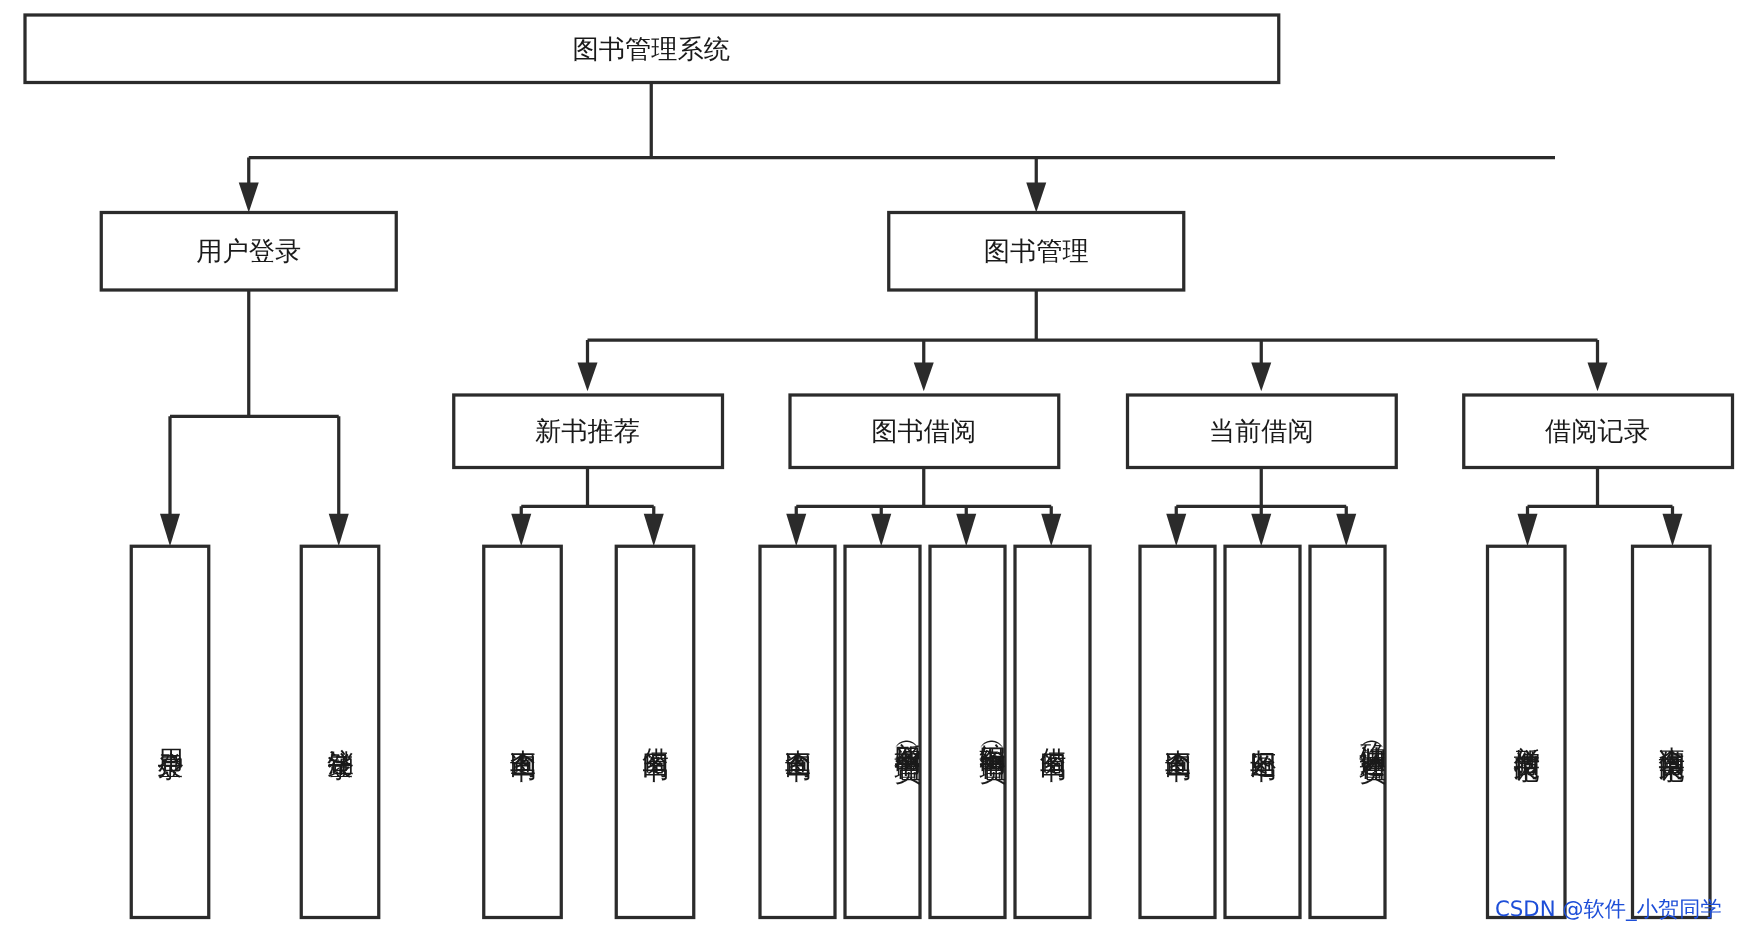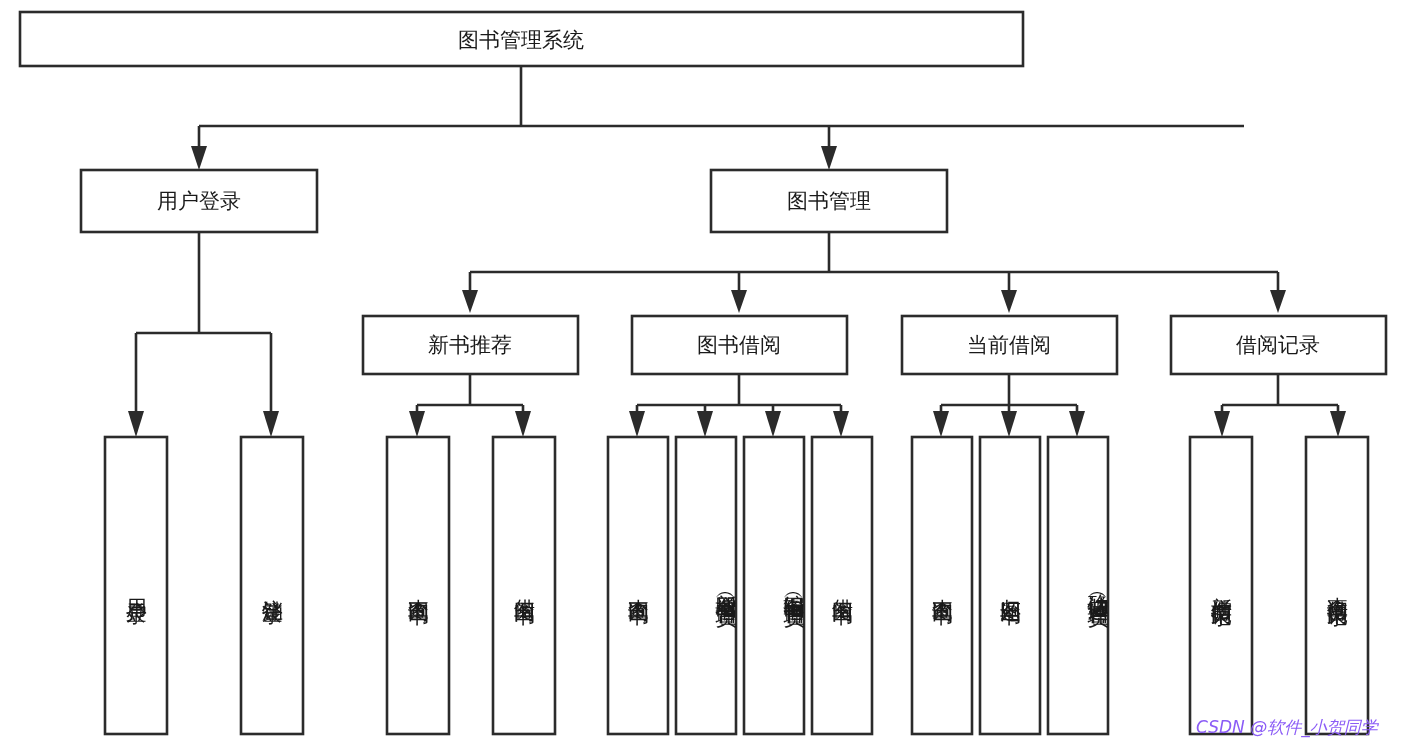--- a/index.html
+++ b/index.html
@@ -64,24 +64,23 @@
     align-items: center;
     justify-content: center;
     white-space: nowrap;
     pointer-events: none;
     user-select: none;
   }
   .watermark {
     position: absolute;
     font-family: "DejaVu Sans", "Liberation Sans", sans-serif;
     font-size: 17px;
-    color: #8b5cf6;
+    color: #1d4ed8;
     white-space: nowrap;
     user-select: none;
-    font-style: italic;
   }
 </style>
 </head>
 <body>
 
 <div id="diagram-root">
 
   <svg class="tree-canvas" viewBox="0 0 1405 747" xmlns="http://www.w3.org/2000/svg">
     <defs></defs>
 

